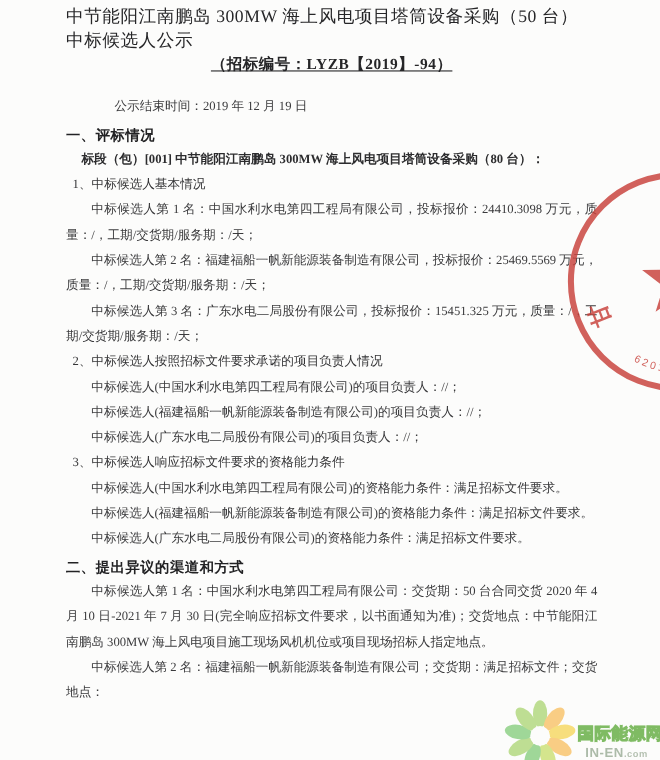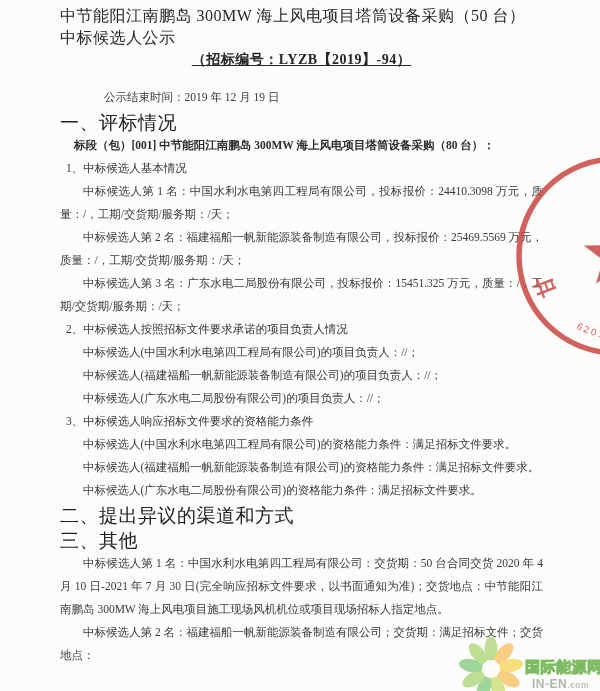--- a/index.html
+++ b/index.html
@@ -17,21 +17,21 @@
   .t1 {
     text-align:left; font-size:16px; font-weight:normal; color:#262628;
     line-height:22px; letter-spacing:0.5px;
   }
   .t2 {
     text-align:center; font-size:14px; font-weight:bold; color:#262628;
     line-height:22px; letter-spacing:0.5px;text-decoration:underline;
   }
   .meta { font-size:11.5px; line-height:23px; margin-top:15px;margin-left:44px; }
   .h1 {
-    font-size:19px; font-weight:normal; color:#222224;
+    font-size:13px; font-weight:bold; color:#222224;
     line-height:23px; margin-top:2px; letter-spacing:0.5px;
   }
   .lot { font-size:11.5px; font-weight:bold; color:#2c2c2e; line-height:23px; text-indent:14px; }
   .sub { font-size:11.5px; line-height:23px; text-indent:6px; color:#343436; }
   .body {
     font-size:11.5px; line-height:23px; text-indent:2em;
     text-align:justify; text-justify:inter-ideograph; color:#3a3a3c;
   }
   .stamp-layer {
     position:absolute; left:0; top:0; width:600px; height:691px;
@@ -119,21 +119,20 @@
     <p class="body">中标候选人(福建福船一帆新能源装备制造有限公司)的项目负责人：//；</p>
     <p class="body">中标候选人(广东水电二局股份有限公司)的项目负责人：//；</p>
 
     <p class="sub">3、中标候选人响应招标文件要求的资格能力条件</p>
     <p class="body">中标候选人(中国水利水电第四工程局有限公司)的资格能力条件：满足招标文件要求。</p>
     <p class="body">中标候选人(福建福船一帆新能源装备制造有限公司)的资格能力条件：满足招标文件要求。</p>
     <p class="body">中标候选人(广东水电二局股份有限公司)的资格能力条件：满足招标文件要求。</p>
 
     <div class="h1">二、提出异议的渠道和方式</div>
 
-    <div class="h1">三、其他</div>
     <p class="body">中标候选人第 1 名：中国水利水电第四工程局有限公司：交货期：50 台合同交货 2020 年 4 月 10 日-2021 年 7 月 30 日(完全响应招标文件要求，以书面通知为准)；交货地点：中节能阳江南鹏岛 300MW 海上风电项目施工现场风机机位或项目现场招标人指定地点。</p>
     <p class="body">中标候选人第 2 名：福建福船一帆新能源装备制造有限公司；交货期：满足招标文件；交货地点：</p>
   </div>
 
   <svg class="stamp-layer" viewBox="0 0 600 691">
     <defs>
       <path id="arcText" d="M 546 256 A 70 70 0 1 1 686 256 A 70 70 0 1 1 546 256" fill="none"></path>
       <path id="arcSerial" d="M 553 309 A 82 82 0 0 0 679 309" fill="none"></path>
     </defs>
     <g>

